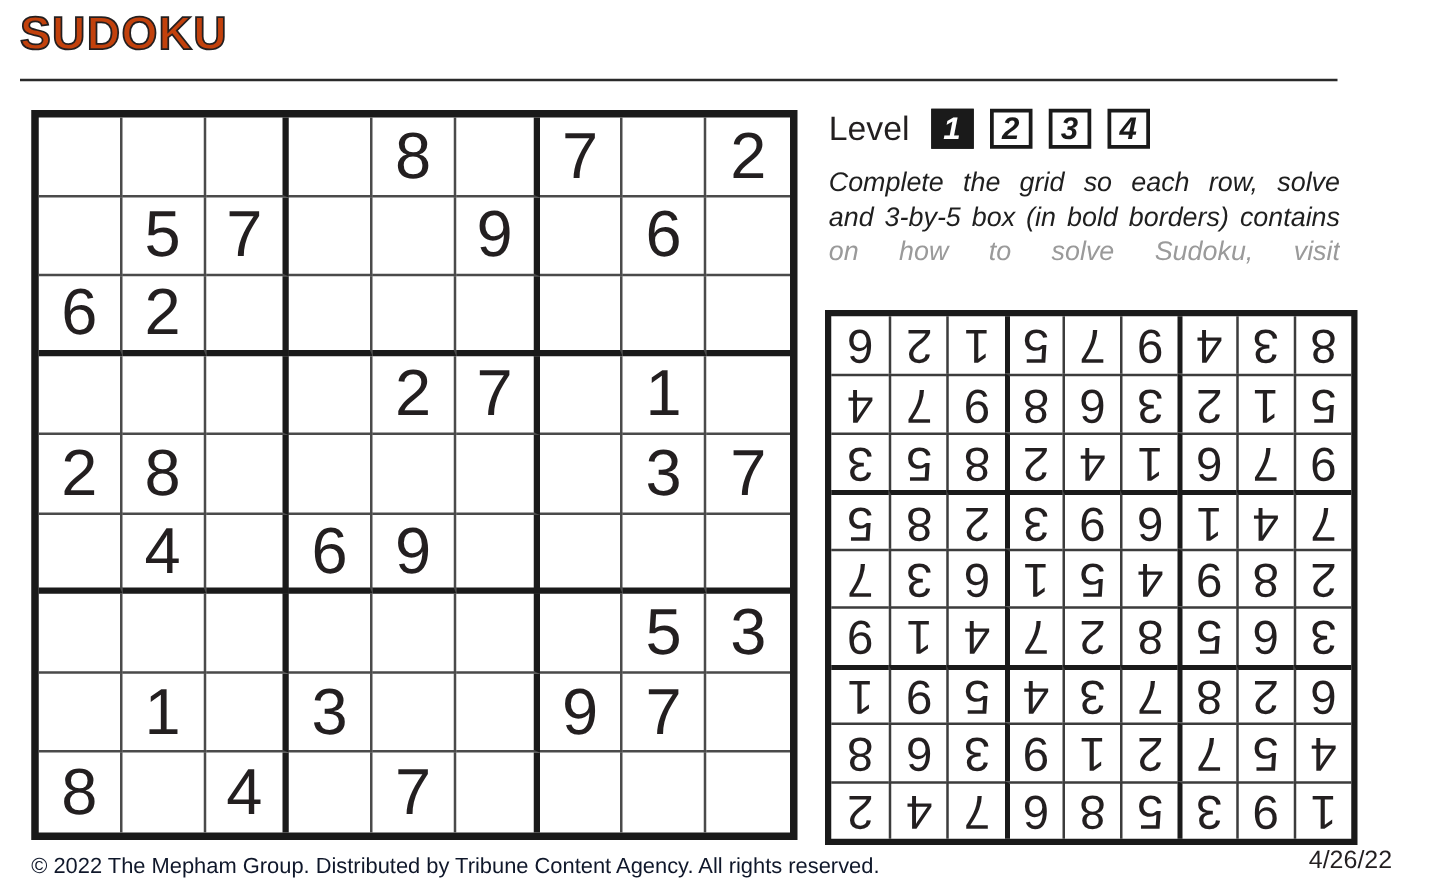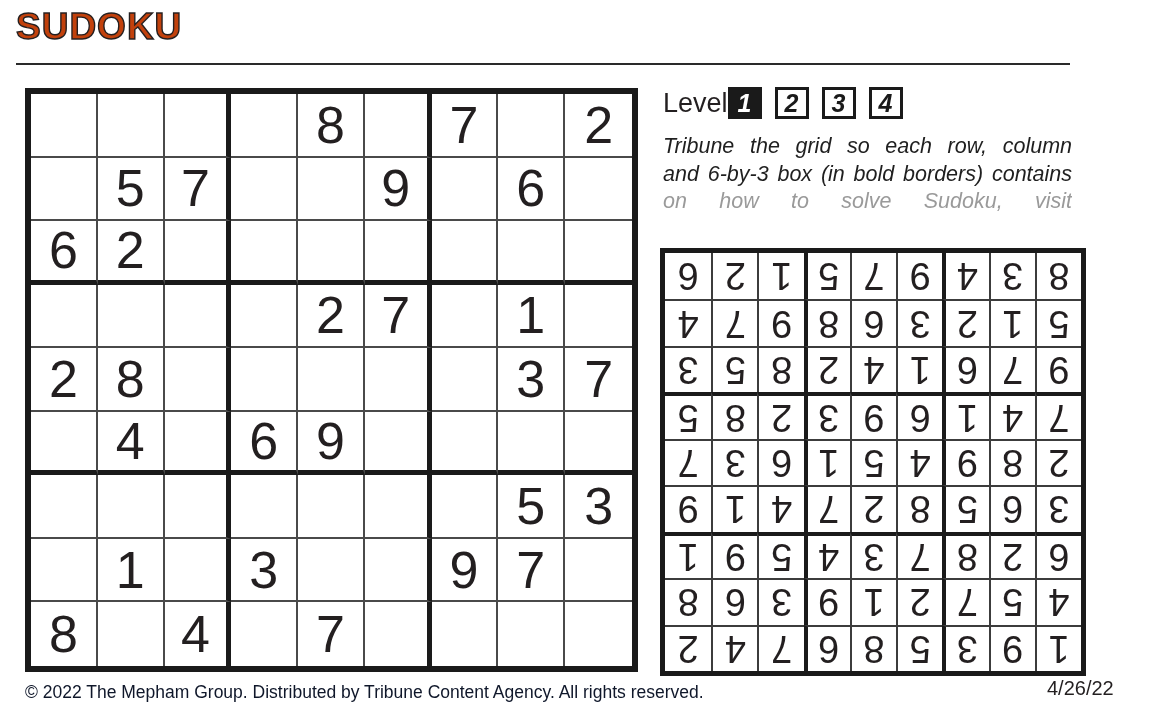--- a/index.html
+++ b/index.html
@@ -72,21 +72,21 @@
   
   .level-row {
     left: 663px; top: 86px;
     display: flex;
     align-items: center;
     height: 34px;
   }
   .level-label {
     font-size: 27px;
     color: #231f20;
-    margin-right: 0;
+    margin-right: 17px;
   }
   .level-box {
     width: 34px; height: 32px;
     box-sizing: border-box;
     border: 3px solid #1a1a1a;
     margin-right: 13px;
     display: flex;
     align-items: center;
     justify-content: center;
     font-size: 25px;
@@ -224,22 +224,22 @@
   <span class="level-label">Level</span>
   <span style="display:flex">
       <div class="level-box selected">1</div>
       <div class="level-box">2</div>
       <div class="level-box">3</div>
       <div class="level-box">4</div>
     </span>
 </div>
 
 <div class="abs instructions">
-    <div class="instr-line">Tribune the grid so each row, column</div>
-    <div class="instr-line">and 6-by-3 box (in bold borders) contains</div>
+    <div class="instr-line">Complete the grid so each row, solve</div>
+    <div class="instr-line">and 3-by-5 box (in bold borders) contains</div>
     <div class="instr-line clipped">on how to solve Sudoku, visit</div>
   </div>
 
 <div class="abs grid" id="solution-grid">
     <div class="cell">1</div>
     <div class="cell">9</div>
     <div class="cell br">3</div>
     <div class="cell">5</div>
     <div class="cell">8</div>
     <div class="cell br">6</div>

